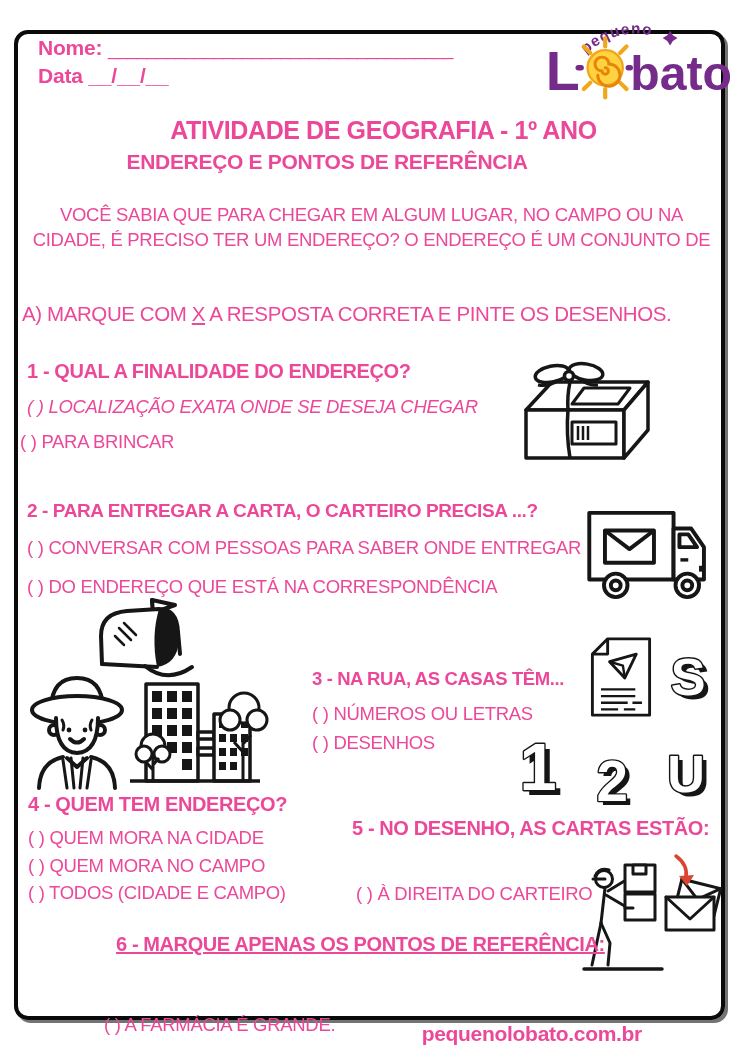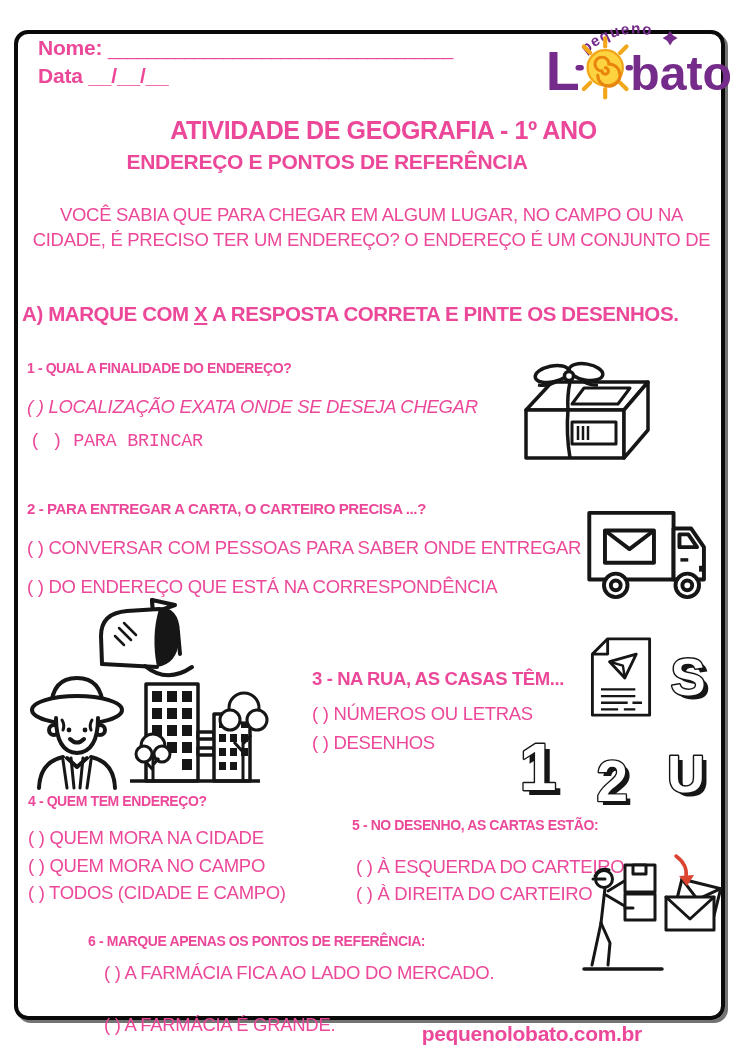--- a/index.html
+++ b/index.html
@@ -7,23 +7,23 @@
         font-family:"Liberation Sans",sans-serif;color:#ec4899;}
   .frame{position:absolute;left:14px;top:30px;width:703px;height:982px;
          border:4px solid #0a0a0a;border-radius:14px;box-shadow:3px 3px 0 rgba(0,0,0,.55);}
   .abs{position:absolute;white-space:nowrap;}
   .hdr{font-size:21px;font-weight:700;letter-spacing:-.2px;}
   .nameline{font-weight:400;font-size:19px;letter-spacing:-1px;}
   .title{left:0;width:743px;text-align:center;font-size:25px;font-weight:700;letter-spacing:-.4px;}
   .subtitle{left:0;width:654px;text-align:center;font-size:21px;font-weight:700;letter-spacing:-.3px;}
   .intro{left:0;width:743px;text-align:center;}
   .intro div{font-size:18.5px;line-height:25px;letter-spacing:-.3px;}
-  .seca{font-size:20.5px;font-weight:700;letter-spacing:-.4px;}
+  .seca{font-size:20.5px;font-weight:400;letter-spacing:-.4px;}
   .ul{text-decoration:underline;}
-  .qtitle{font-size:14px;font-weight:700;letter-spacing:-.4px;}
+  .qtitle{font-size:20px;font-weight:700;letter-spacing:-.4px;}
   .qtitle.sm{font-size:18.5px;}
   .opt{font-size:18.5px;letter-spacing:-.3px;}
   .footer{left:0;width:642px;text-align:right;font-size:21px;font-weight:700;letter-spacing:-.3px;}
   svg{display:block;overflow:visible;}
   .bub{font-family:"Liberation Sans",sans-serif;font-weight:900;text-anchor:middle;}
   .bub-shadow{fill:#161616;}
   .bub-face{fill:#fff;stroke:#161616;stroke-width:3px;paint-order:stroke;stroke-linejoin:round;}
   .logo-word{font-family:"Liberation Sans",sans-serif;font-weight:800;}
 </style>
 </head>
@@ -73,38 +73,38 @@
     <div>VOCÊ SABIA QUE PARA CHEGAR EM ALGUM LUGAR, NO CAMPO OU NA</div>
     <div>CIDADE, É PRECISO TER UM ENDEREÇO? O ENDEREÇO É UM CONJUNTO DE</div>
   </div>
 
   <div class="abs seca" style="left:22px;top:302px;">
     <span>A) MARQUE COM </span><span class="ul">X</span><span> A RESPOSTA CORRETA E PINTE OS DESENHOS.</span>
   </div>
 
   <div class="abs qtitle" style="left:27px;top:360px;">1 - QUAL A FINALIDADE DO ENDEREÇO?</div>
   <div class="abs opt" style="left:27px;top:396px;font-style:italic;">( ) LOCALIZAÇÃO EXATA ONDE SE DESEJA CHEGAR</div>
-  <div class="abs opt" style="left:30px;top:431px;font-family:Liberation Mono, monospace;">( ) PARA BRINCAR</div>
+  <div class="abs opt" style="left:20px;top:431px;">( ) PARA BRINCAR</div>
   <svg class="abs" style="left:512px;top:360px;" width="152" height="106" viewBox="0 0 152 106">
     <g fill="#fff" stroke="#161616" stroke-width="3.5" stroke-linejoin="round">
       <polygon points="40,22 136,22 112,50 14,50"></polygon>
       <rect x="14" y="50" width="98" height="48"></rect>
       <polygon points="112,50 136,22 136,70 112,98"></polygon>
       <polygon points="72,28 118,28 106,44 60,44" stroke-width="3"></polygon>
       <path d="M58,22 Q55,36 56,50 Q54,74 58,98" fill="none"></path>
       <rect x="60" y="62" width="44" height="22" stroke-width="3"></rect>
       <path d="M66,66 v14 M71,66 v14 M76,66 v14" stroke-width="2.5" fill="none"></path>
       <ellipse cx="40" cy="14" rx="17" ry="8" transform="rotate(-12 40 14)"></ellipse>
       <ellipse cx="74" cy="12" rx="17" ry="8" transform="rotate(10 74 12)"></ellipse>
       <circle cx="57" cy="16" r="4.5"></circle>
       <path d="M46,21 q-10,6 -20,4 M68,19 q8,7 18,6" fill="none" stroke-width="3"></path>
     </g>
   </svg>
 
-  <div class="abs qtitle" style="left:27px;top:500px;font-size:15px;">2 - PARA ENTREGAR A CARTA, O CARTEIRO PRECISA ...?</div>
+  <div class="abs qtitle" style="left:27px;top:500px;font-size:19px;">2 - PARA ENTREGAR A CARTA, O CARTEIRO PRECISA ...?</div>
   <div class="abs opt" style="left:27px;top:537px;">( ) CONVERSAR COM PESSOAS PARA SABER ONDE ENTREGAR</div>
   <div class="abs opt" style="left:27px;top:576px;">( ) DO ENDEREÇO QUE ESTÁ NA CORRESPONDÊNCIA</div>
   <svg class="abs" style="left:585px;top:505px;" width="134" height="98" viewBox="0 0 136 100">
     <g fill="#fff" stroke="#161616" stroke-width="4" stroke-linejoin="round">
       <rect x="4" y="8" width="86" height="68"></rect>
       <rect x="20" y="26" width="50" height="33"></rect>
       <path d="M20,26 L45,45 L70,26" fill="none"></path>
       <path d="M90,24 h18 l13,19 v33 h-31 z"></path>
       <path d="M96,30 h9 l9,13 h-18 z"></path>
       <path d="M97,56 h8" stroke-width="3.5"></path>
@@ -226,21 +226,20 @@
     <text class="bub bub-shadow" x="27" y="52" font-size="54" transform="translate(5,4)">U</text>
     <text class="bub bub-face" x="27" y="52" font-size="54">U</text>
   </svg>
 
   <div class="abs qtitle" style="left:28px;top:793px;">4 - QUEM TEM ENDEREÇO?</div>
   <div class="abs opt" style="left:28px;top:827px;">( ) QUEM MORA NA CIDADE</div>
   <div class="abs opt" style="left:28px;top:855px;">( ) QUEM MORA NO CAMPO</div>
   <div class="abs opt" style="left:28px;top:882px;">( ) TODOS (CIDADE E CAMPO)</div>
 
   <div class="abs qtitle" style="left:352px;top:817px;">5 - NO DESENHO, AS CARTAS ESTÃO:</div>
-  <div class="abs opt" style="left:356px;top:856px;">( ) À ESQUERDA DO CARTEIRO</div>
   <div class="abs opt" style="left:356px;top:883px;">( ) À DIREITA DO CARTEIRO</div>
 
   <svg class="abs" style="left:580px;top:853px;" width="150" height="122" viewBox="0 0 150 122">
     <g fill="none" stroke="#161616" stroke-width="3" stroke-linecap="round" stroke-linejoin="round">
       <g>
         <path d="M4,116 H82" stroke-width="3.5"></path>
         <circle cx="24" cy="26" r="8.5" fill="#fff"></circle>
         <path d="M15,23 q4,-9 14,-6" stroke-width="3"></path>
         <path d="M13,26 h12" stroke-width="3"></path>
         <path d="M25,35 L21,70"></path>
@@ -261,18 +260,17 @@
         <rect x="86" y="44" width="48" height="33" fill="#fff"></rect>
         <path d="M86,44 L110,66 L134,44"></path>
       </g>
       <g>
         <path d="M96,3 q12,9 10,21" stroke="#DC4432" stroke-width="3.5"></path>
         <polygon points="107,33 99,23 114,22" fill="#DC4432" stroke="none"></polygon>
       </g>
     </g>
   </svg>
 
-  <div class="abs qtitle" style="left:88px;top:933px;">6 - MARQUE APENAS OS PONTOS DE REFERÊNCIA:</div>
-  <div class="abs opt" style="left:104px;top:962px;">( ) A FARMÁCIA FICA AO LADO DO MERCADO.</div>
+  <div class="abs qtitle" style="left:116px;top:933px;text-decoration:underline;">6 - MARQUE APENAS OS PONTOS DE REFERÊNCIA:</div>
   <div class="abs opt" style="left:104px;top:1014px;">( ) A FARMÁCIA É GRANDE.</div>
 
   <div class="abs footer" style="top:1022px;">pequenolobato.com.br</div>
 </div>
 
 </body></html>

